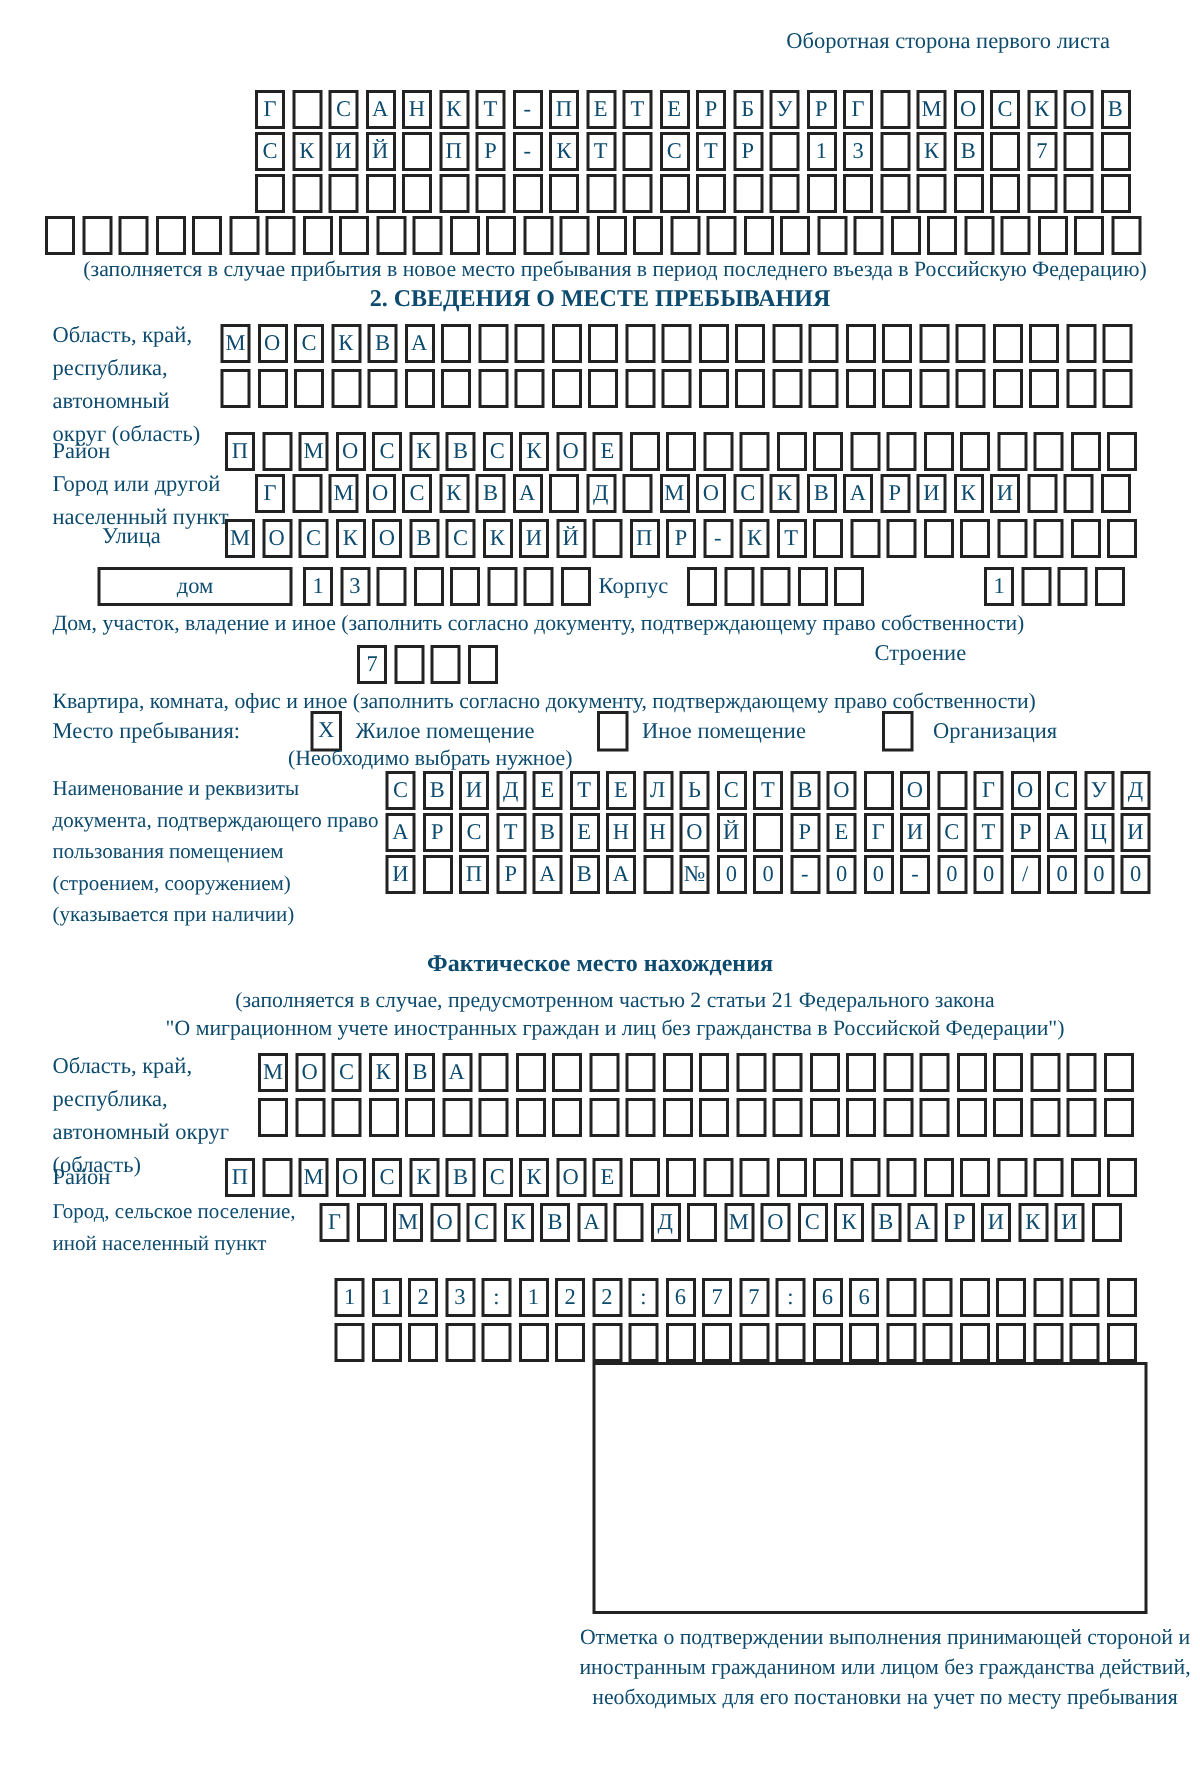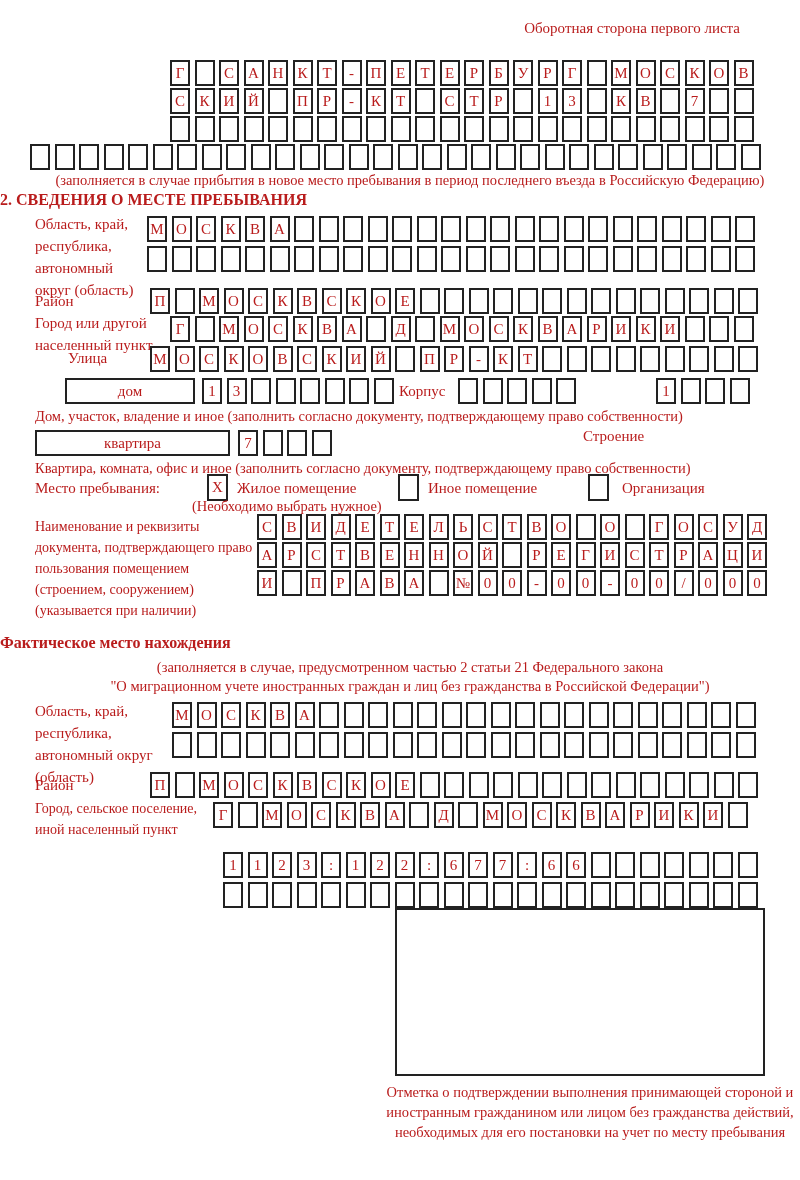--- a/index.html
+++ b/index.html
@@ -1,29 +1,29 @@
 <!DOCTYPE html>
 <html><head>
 <meta charset="utf-8">
 <style>
   html,body{margin:0;padding:0;background:#fff;}
   .page{position:relative;width:800px;height:1180px;background:#ffffff;
-        font-family:"Liberation Serif","DejaVu Serif",serif;color:#b91c1c;overflow:hidden;}
+        font-family:"Liberation Serif","DejaVu Serif",serif;color:#0c4a6e;overflow:hidden;}
   .abs{position:absolute;}
   .lbl{font-size:15px;line-height:22px;}
   .lbl-sm{font-size:14px;line-height:21px;}
   .cellrow{position:absolute;display:flex;}
   .cell{box-sizing:border-box;width:20px;height:26px;border:2px solid #222;margin-right:4.5px;
         display:flex;align-items:center;justify-content:center;
         font-size:15px;flex-shrink:0;background:#fff;}
   .widebox{box-sizing:border-box;height:26px;border:2px solid #222;display:flex;
         align-items:center;justify-content:center;font-size:15px;background:#fff;}
   .checkbox{box-sizing:border-box;width:21px;height:27px;border:2px solid #222;display:inline-flex;
         align-items:center;justify-content:center;font-size:15px;flex-shrink:0;}
-  .title{font-size:16px;font-weight:bold;width:100%;}
+  .title{font-size:16px;font-weight:bold;text-align:center;width:100%;}
   .note{font-size:14.5px;text-align:center;width:100%;margin-left:10px;}
   .caption{font-size:14.5px;}
   .stampbox{box-sizing:border-box;border:2px solid #222;background:#fff;}
 </style>
 </head>
 <body>
 
 <div class="page">
 
   <div class="abs lbl" style="top:17px;right:60px;">Оборотная сторона первого листа</div>
@@ -305,21 +305,20 @@
     </div>
   <div class="abs lbl" style="left:583px;top:380px;margin-top:45px;">Строение</div>
   <div class="cellrow" style="left:656px;top:378px;">
       <span class="cell">1</span>
       <span class="cell"></span>
       <span class="cell"></span>
       <span class="cell"></span>
     </div>
   <div class="abs caption" style="left:35px;top:408px;">Дом, участок, владение и иное (заполнить согласно документу, подтверждающему право собственности)</div>
 
-  <div class="abs widebox" style="left:35px;top:430px;width:195px;">квартира</div>
   <div class="cellrow" style="left:238px;top:430px;">
       <span class="cell">7</span>
       <span class="cell"></span>
       <span class="cell"></span>
       <span class="cell"></span>
     </div>
   <div class="abs caption" style="left:35px;top:460px;">Квартира, комната, офис и иное (заполнить согласно документу, подтверждающему право собственности)</div>
 
   <div class="abs lbl" style="left:35px;top:477px;">Место пребывания:</div>
   <span class="abs checkbox" style="left:207px;top:474px;">X</span>

